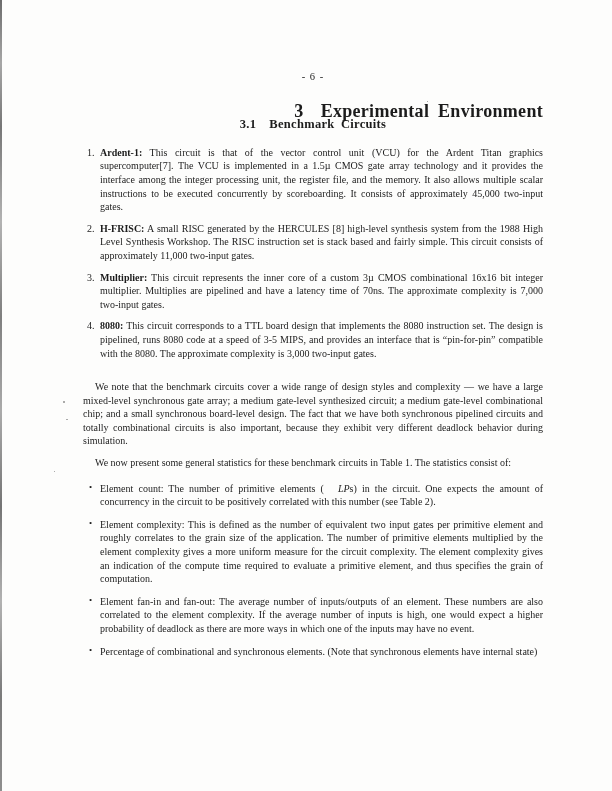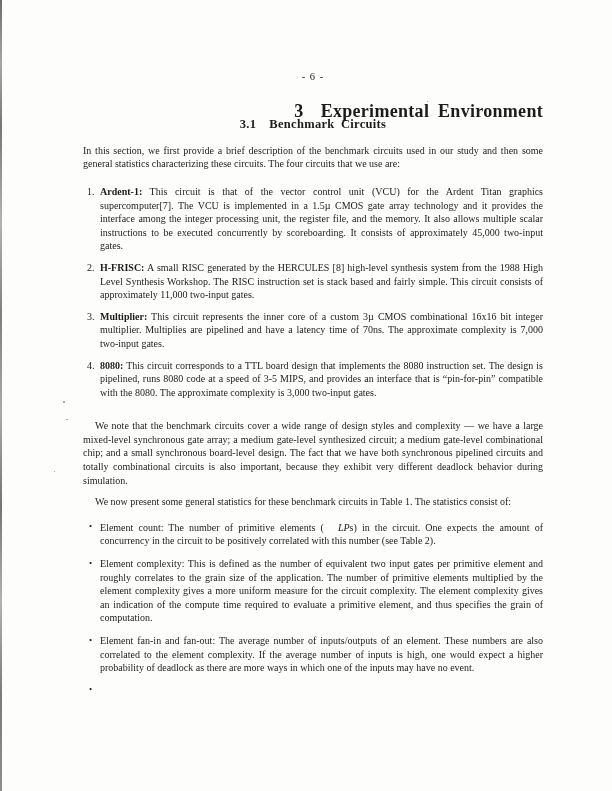--- a/index.html
+++ b/index.html
@@ -103,21 +103,20 @@
 
   <div class="content">
 
     <div class="pagenum">- 6 -</div>
 
     <div class="h1"><span class="h-num">3</span><span>Experimental Environment</span></div>
 
 
     <div class="h2"><span class="h-num">3.1</span><span>Benchmark Circuits</span></div>
 
-    <div class="para para-sub">In this section, we first provide a brief description of the benchmark circuits used in our study and then some general statistics characterizing these circuits. The four circuits that we use are:</div>
 
     <div class="olist">
 
       <div class="olitem">
         <span class="num">1.</span><span class="bold">Ardent-1:</span>
         <span>This circuit is that of the vector control unit (VCU) for the Ardent Titan graphics supercomputer[7]. The VCU is implemented in a 1.5µ CMOS gate array technology and it provides the interface among the integer processing unit, the register file, and the memory. It also allows multiple scalar instructions to be executed concurrently by scoreboarding. It consists of approximately 45,000 two-input gates.</span>
       </div>
 
       <div class="olitem">
         <span class="num">2.</span><span class="bold">H-FRISC:</span>
@@ -148,19 +147,19 @@
 
       <div class="ulitem">
         <span class="bullet">•</span><span>Element complexity: This is defined as the number of equivalent two input gates per primitive element and roughly correlates to the grain size of the application. The number of primitive elements multiplied by the element complexity gives a more uniform measure for the circuit complexity. The element complexity gives an indication of the compute time required to evaluate a primitive element, and thus specifies the grain of computation.</span>
       </div>
 
       <div class="ulitem">
         <span class="bullet">•</span><span>Element fan-in and fan-out: The average number of inputs/outputs of an element. These numbers are also correlated to the element complexity. If the average number of inputs is high, one would expect a higher probability of deadlock as there are more ways in which one of the inputs may have no event.</span>
       </div>
 
       <div class="ulitem">
-        <span class="bullet">•</span>
+        <span class="bullet">•</span><span>Percentage of combinational and synchronous elements.  (Note that synchronous elements have internal state)</span>
       </div>
 
     </div>
 
   </div>
 </div>
 
 </body></html>

